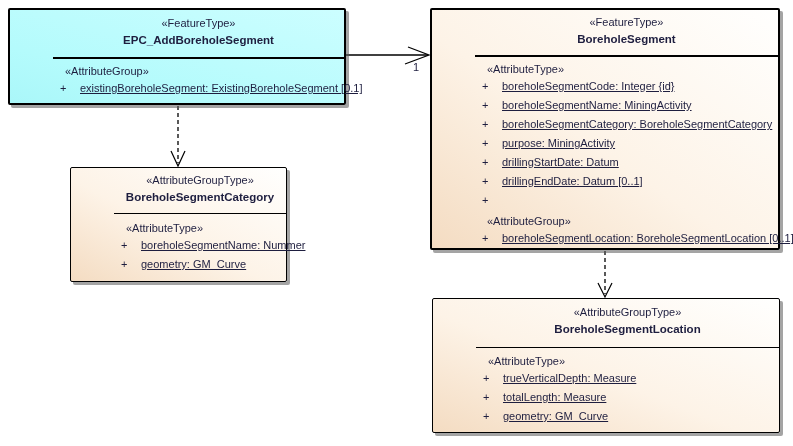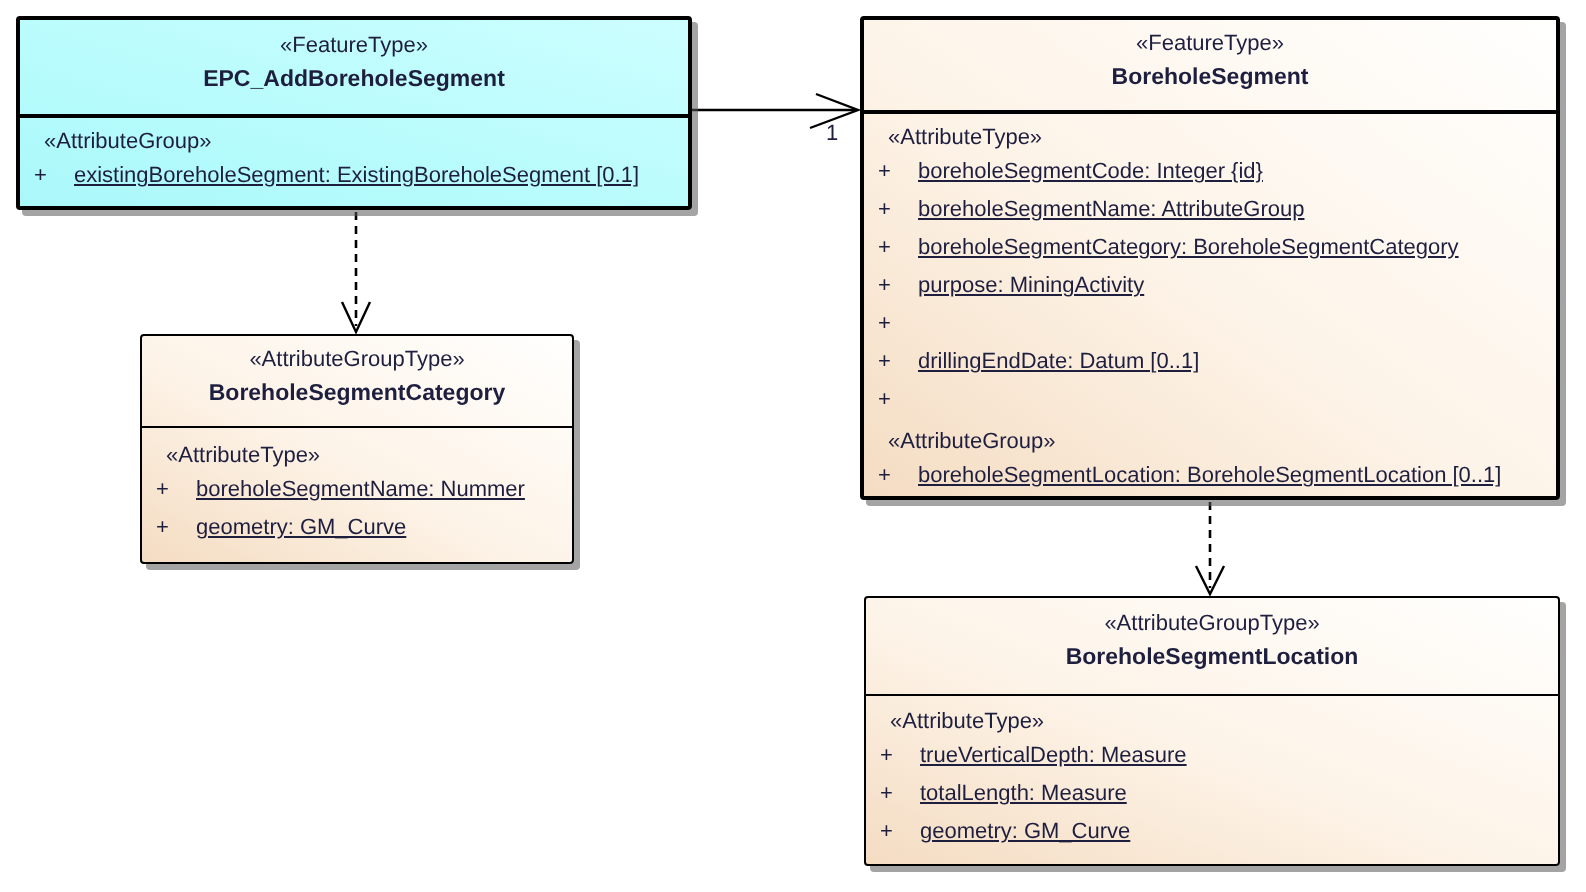--- a/index.html
+++ b/index.html
@@ -22,20 +22,21 @@
     width: 793px; height: 446px;
   }
   .uml-box {
     position: absolute;
     box-sizing: border-box;
     border: 1px solid #000000;
     border-radius: 2px;
     box-shadow: 3px 3px 0 rgba(90, 90, 90, 0.55);
     font-size: 11px;
     line-height: 1.2;
+    padding-left: 43px;
   }
   .uml-box.thick { border-width: 2px; }
   .fill-cyan {
     background: linear-gradient(to bottom left, #ccfeff 0%, #b4fbfc 70%, #aaf7f9 100%);
   }
   .fill-tan {
     background: linear-gradient(to bottom left, #fffffe 0%, #fdf3e7 55%, #f4dcc2 100%);
   }
   .box-header {
     box-sizing: border-box;
@@ -132,32 +133,33 @@
       <div class="class-name">BoreholeSegment</div>
     </div>
     <div class="box-body">
       <div class="section-heading">«AttributeType»</div>
       <div class="attr-row">
         <span class="attr-plus">+</span>
         <span class="attr-text">boreholeSegmentCode: Integer {id}</span>
       </div>
       <div class="attr-row">
         <span class="attr-plus">+</span>
-        <span class="attr-text">boreholeSegmentName: AttributeGroup</span>
+        <span class="attr-text">boreholeSegmentName: MiningActivity</span>
       </div>
       <div class="attr-row">
         <span class="attr-plus">+</span>
         <span class="attr-text">boreholeSegmentCategory: BoreholeSegmentCategory</span>
       </div>
       <div class="attr-row">
         <span class="attr-plus">+</span>
         <span class="attr-text">purpose: MiningActivity</span>
       </div>
       <div class="attr-row">
         <span class="attr-plus">+</span>
+        <span class="attr-text">drillingStartDate: Datum</span>
       </div>
       <div class="attr-row">
         <span class="attr-plus">+</span>
         <span class="attr-text">drillingEndDate: Datum [0..1]</span>
       </div>
       <div class="attr-row">
         <span class="attr-plus">+</span>
       </div>
       <div class="section-heading grouped">«AttributeGroup»</div>
       <div class="attr-row">

